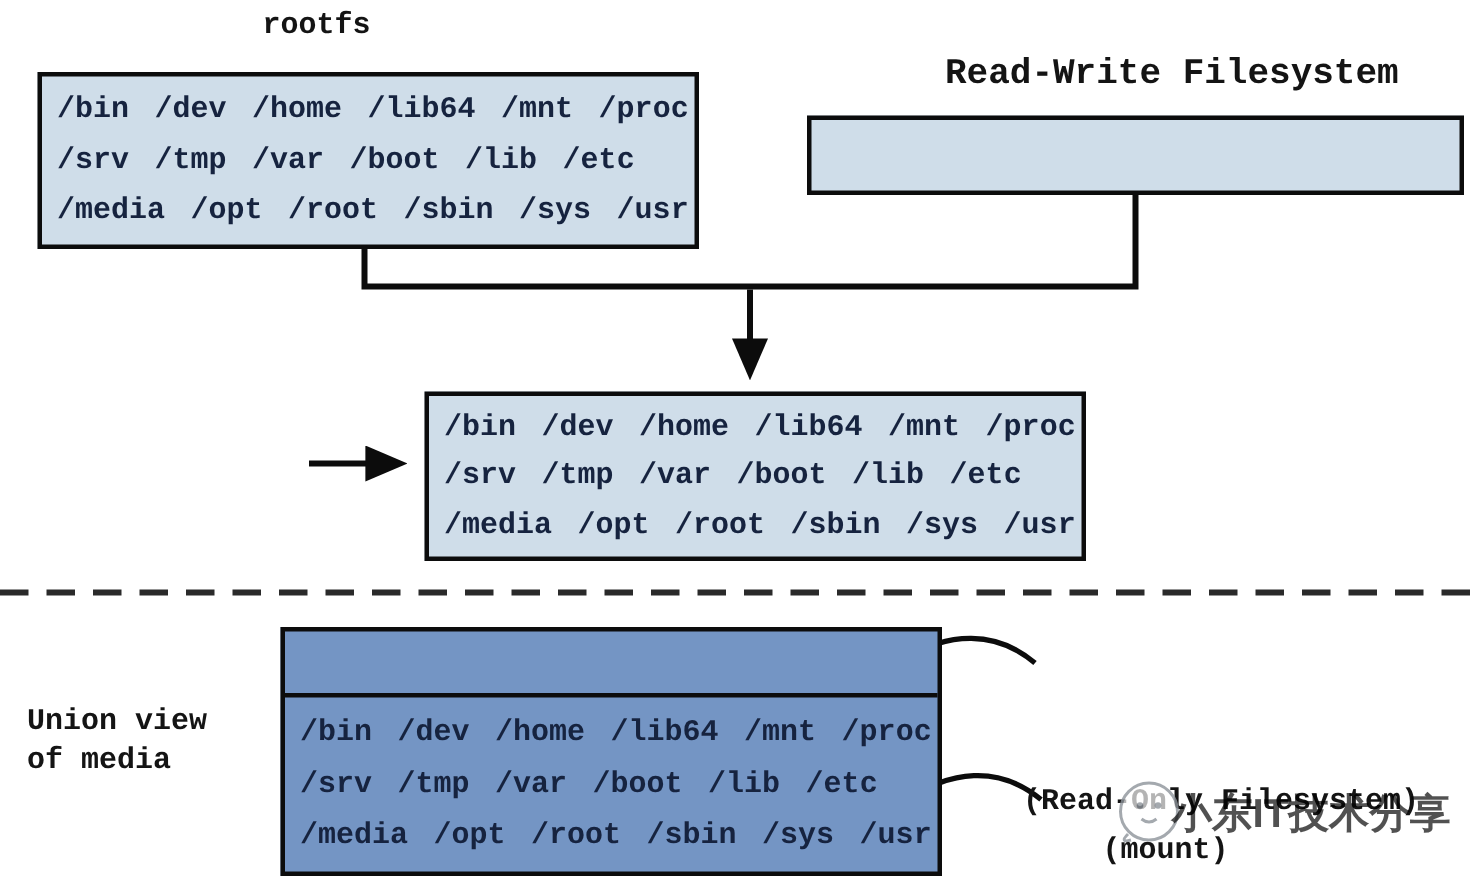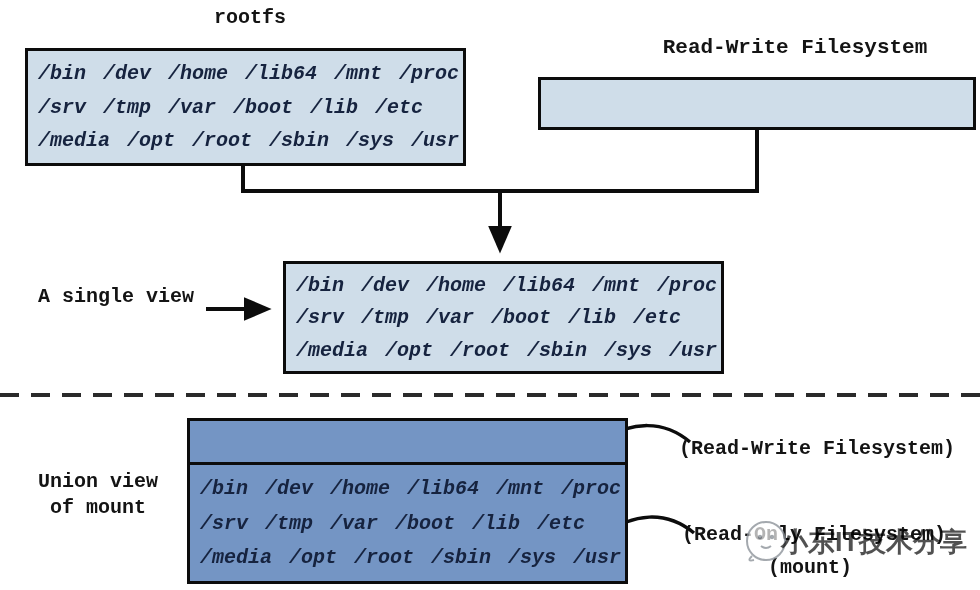--- a/index.html
+++ b/index.html
@@ -6,23 +6,23 @@
   .canvas{
     position:relative;width:980px;height:590px;background:#ffffff;
     font-family:"Liberation Mono","DejaVu Sans Mono",monospace;
     overflow:hidden;
   }
   .overlay{position:absolute;left:0;top:0;width:980px;height:590px;pointer-events:none;}
   .label{
     position:absolute;color:#141414;font-weight:bold;font-size:20px;
     white-space:nowrap;letter-spacing:0px;
   }
-  .label.centered{text-align:center;}
+  .label.centered{text-align:left;}
   .box{
-    position:absolute;box-sizing:border-box;border:3px solid #0c0c0c;font-style:italic;
+    position:absolute;box-sizing:border-box;border:3px solid #0c0c0c;
   }
   .box.light{background:#cfdde9;}
   .box.dark{background:#7495c4;}
   .dir-rows{
     display:flex;flex-direction:column;justify-content:space-evenly;
     height:100%;padding:0 10px;box-sizing:border-box;
   }
   .dir-row{
     display:flex;gap:17px;align-items:center;
     font-size:20px;font-weight:bold;color:#16233f;white-space:nowrap;
@@ -86,26 +86,25 @@
           <span>/media</span>
           <span>/opt</span>
           <span>/root</span>
           <span>/sbin</span>
           <span>/sys</span>
           <span>/usr</span>
         </div>
     </div>
   </div>
 
-  <div class="label centered" style="left:630px;top:36px;width:330px;font-size:21px;">Read-Write Filesystem</div>
+  <div class="label centered" style="left:630px;top:36px;width:330px;font-size:24px;">Read-Write Filesystem</div>
   <div class="box light" style="left:538px;top:77px;width:438px;height:53px;"></div>
 
 
   <div class="label centered two-line" style="left:25px;top:284px;width:182px;">
-    <div>A single view</div>
   </div>
   <div class="box light" style="left:283px;top:261px;width:441px;height:113px;">
     <div class="dir-rows">
       <div class="dir-row">
           <span>/bin</span>
           <span>/dev</span>
           <span>/home</span>
           <span>/lib64</span>
           <span>/mnt</span>
           <span>/proc</span>
@@ -124,21 +123,21 @@
           <span>/root</span>
           <span>/sbin</span>
           <span>/sys</span>
           <span>/usr</span>
         </div>
     </div>
   </div>
 
   <div class="label centered two-line" style="left:18px;top:469px;width:160px;">
     <div>Union view</div>
-    <div>of mount</div>
+    <div>of media</div>
   </div>
   <div class="box dark" style="left:187px;top:418px;width:441px;height:166px;">
     <div class="kernel-top-band"></div>
     <div class="dir-rows kernel-bottom">
       <div class="dir-row">
           <span>/bin</span>
           <span>/dev</span>
           <span>/home</span>
           <span>/lib64</span>
           <span>/mnt</span>
@@ -156,21 +155,20 @@
           <span>/media</span>
           <span>/opt</span>
           <span>/root</span>
           <span>/sbin</span>
           <span>/sys</span>
           <span>/usr</span>
         </div>
     </div>
   </div>
 
-  <div class="label" style="left:679px;top:437px;">(Read-Write Filesystem)</div>
   <div class="label" style="left:682px;top:523px;">(Read-Only Filesystem)</div>
   <div class="label centered" style="left:735px;top:556px;width:150px;">(mount)</div>
 
   <svg class="overlay" style="opacity:0.8;" viewBox="0 0 980 590" xmlns="http://www.w3.org/2000/svg">
     <g stroke="#8e949b" stroke-width="2" fill="#ffffff" fill-opacity="0.85">
       <circle cx="766" cy="541" r="19"></circle>
       <path d="M 752,556 q -6,6 2,4" fill="none"></path>
     </g>
     <g fill="#8e949b">
       <circle cx="760" cy="537" r="2.2"></circle>

